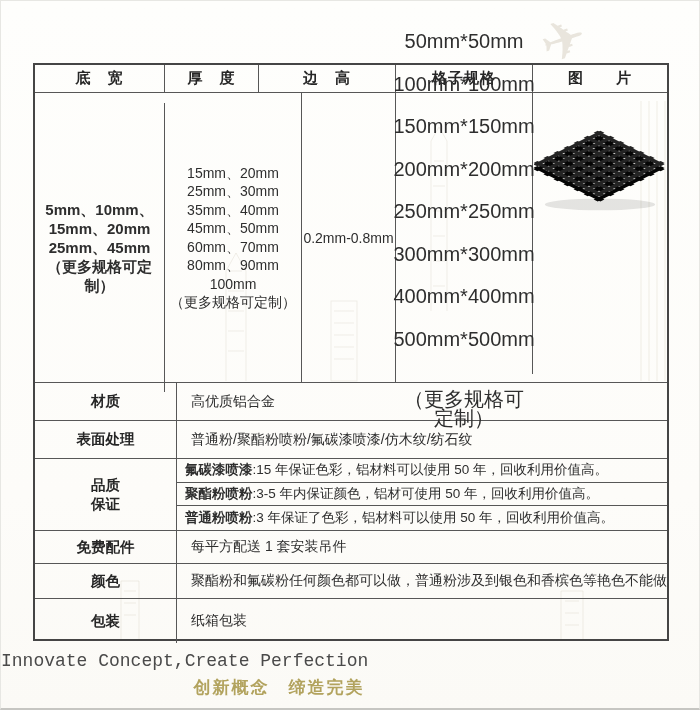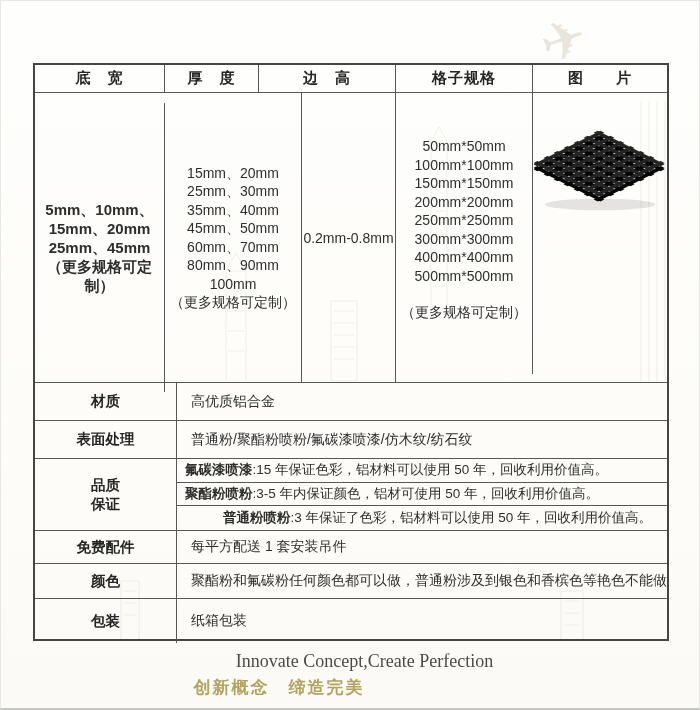--- a/index.html
+++ b/index.html
@@ -37,21 +37,21 @@
   .header-row { height:28px; }
   .header-row .cell {
     display:flex; align-items:center; justify-content:center;
     font-size:15px; font-weight:700; letter-spacing:1px; color:#262626;
   }
   .big-row { height:290px; }
   .big-row .cell { display:flex; flex-direction:column; align-items:center; justify-content:center; }
   .bw-cell { font-weight:700; font-size:15px; line-height:19px; text-align:center; transform:translateY(10px); }
   .eh-cell { font-size:14px; line-height:18.5px; text-align:center; }
   .th-cell { font-size:14px; }
-  .gs-cell { font-size:14px; line-height:18.5px; text-align:center; transform:translateY(-8px); }
+  .gs-cell { font-size:20px; line-height:18.5px; text-align:center; transform:translateY(-8px);gap:24px; }
   .gs-note { margin-top:18px; }
   .img-cell { justify-content:flex-start !important; padding-top:24px; }
   
   .label-cell {
     width:142px; display:flex; flex-direction:column;
     align-items:center; justify-content:center;
     font-size:14.5px; font-weight:600; color:#262626;
     border-right:1px solid #575757; line-height:19px;
   }
   .content-cell {
@@ -61,27 +61,27 @@
   .r-material { height:38px; } .r-surface { height:38px; }
   .r-quality { height:72px; }
   .r-access { height:33px; } .r-color { height:35px; } .r-pack { height:44px; }
   .q-content { flex:1; display:flex; flex-direction:column; }
   .q-item {
     height:24px; display:flex; align-items:center;
     padding-left:8px; font-size:13.5px; white-space:nowrap;
     border-bottom:1px solid #575757;
     text-align:right;
   }
-  .q-item:last-child { border-bottom:none;margin-left:38px; }
+  .q-item:last-child { border-bottom:none; }
   .q-name { font-weight:700; }
   
   .footer-en {
-    position:absolute; left:0; top:650px; width:700px; text-align:center;
-    font-family:Liberation Serif, serif;
-    font-size:18px; color:#4a4a4a; z-index:1;padding-left:27px;
+    position:absolute; left:0; top:650px; width:700px; 
+    font-family:Liberation Mono, monospace;
+    font-size:18px; color:#4a4a4a; z-index:1;
   }
   .footer-cn {
     position:absolute; left:0; top:675px; width:556px; text-align:center;
     font-size:17px; font-weight:700; letter-spacing:2px; color:#b2a35e; z-index:1;
   }
   .photo-wrap { width:132px; height:100px; position:relative; }
 </style>
 </head>
 <body>
 

